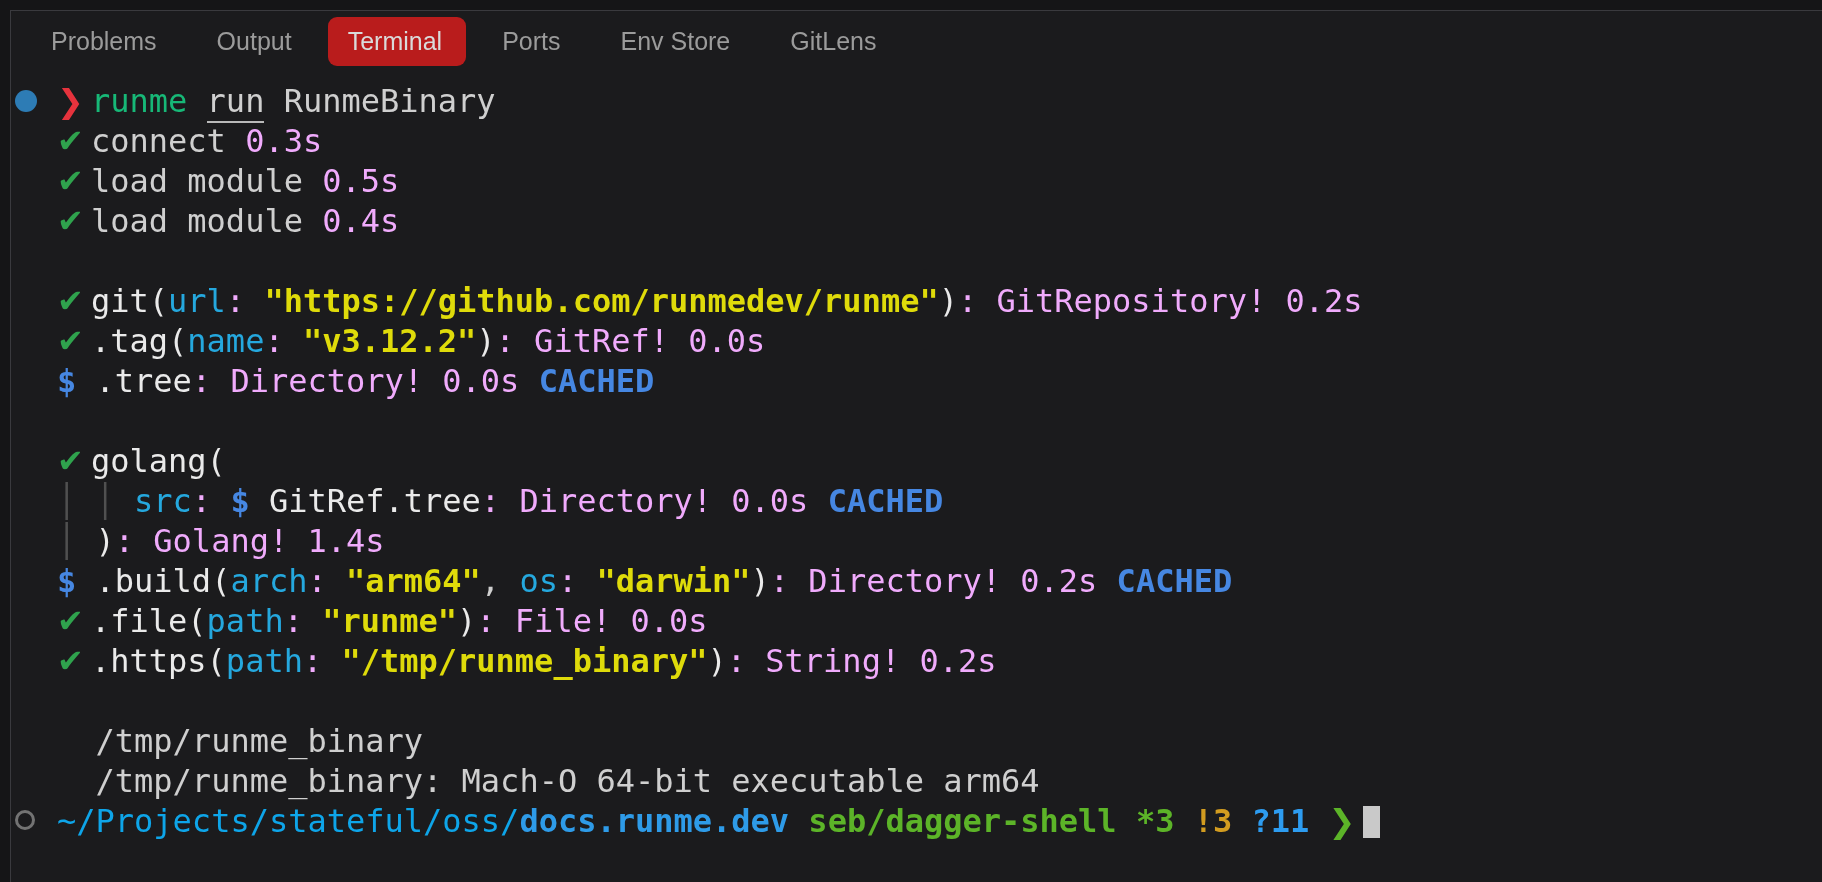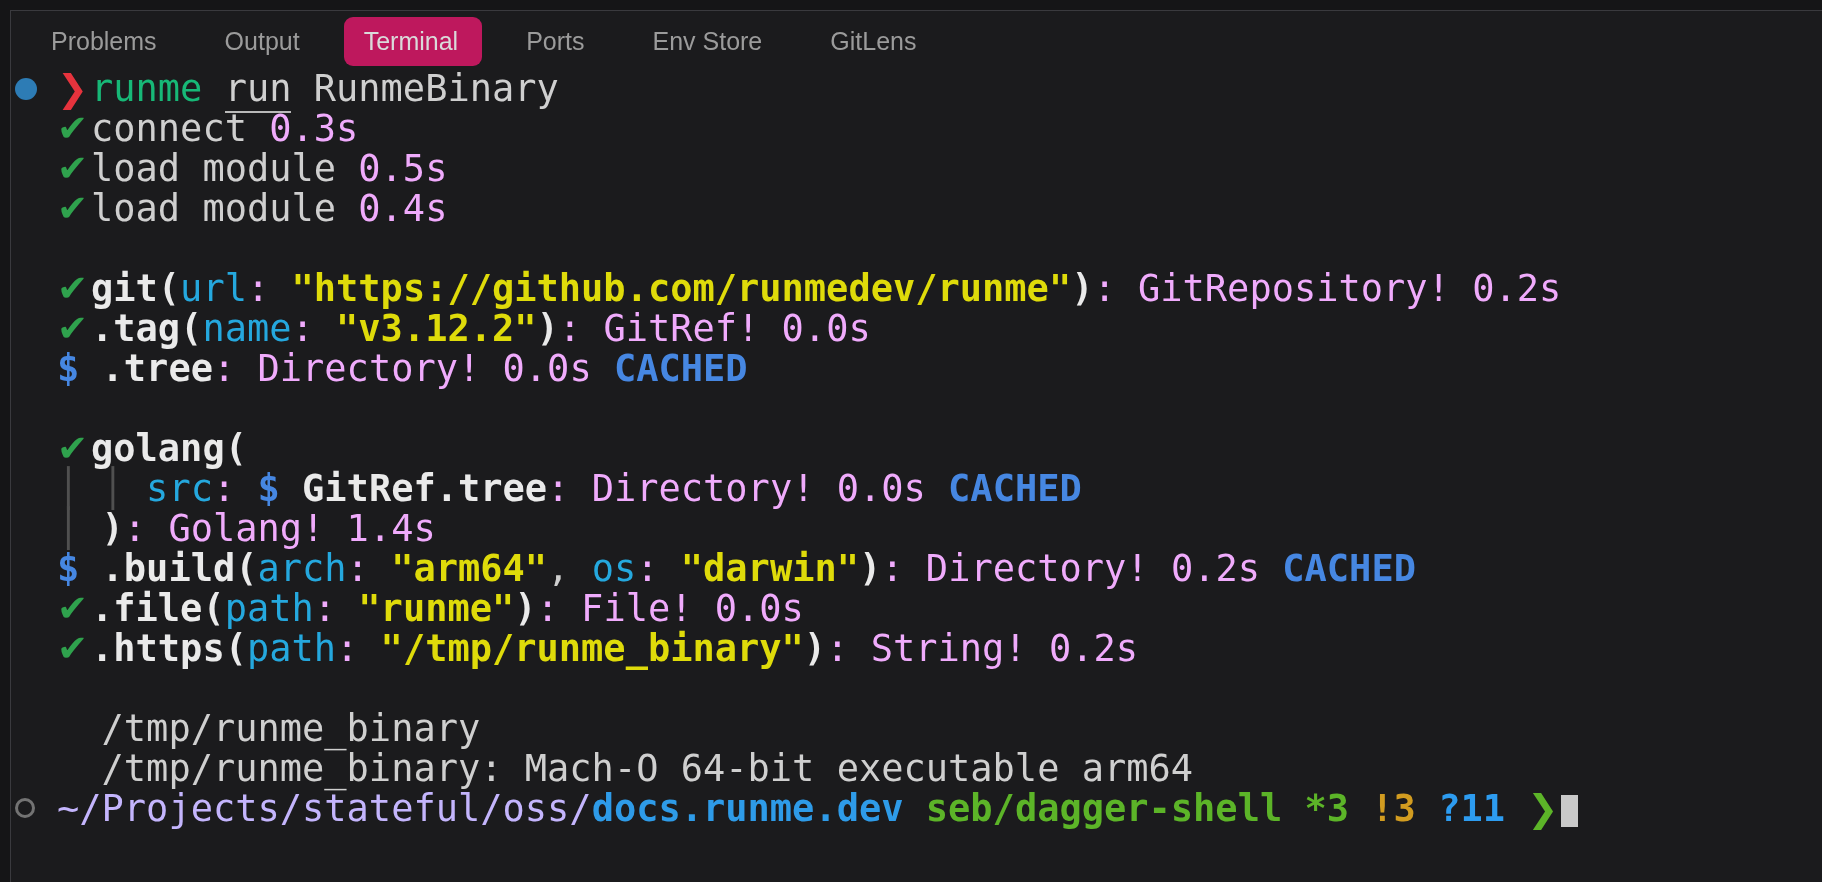--- a/index.html
+++ b/index.html
@@ -4,46 +4,47 @@
 <style>
   * { box-sizing: border-box; margin: 0; padding: 0; }
   html,body { width:1822px; height:882px; background:#151517; overflow:hidden; }
   .panel {
     position:absolute; top:10px; left:10px; width:1812px; height:872px;
     background:#1b1b1d;
     border-top:1px solid #3a3a3e; border-left:1px solid #3a3a3e;
   }
   .tabbar {
     display:flex; align-items:center; height:56px; margin-top:2px;
-    padding-left:16px; gap:20px;
+    padding-left:16px; gap:12px;
     font-family:"Liberation Sans", sans-serif; font-size:25px; color:#9b9b9b;
   }
   .tab { padding:10px 24px; border-radius:9px; white-space:nowrap; cursor:pointer; }
-  .tab.active { background:#be185d; color:#dadada;padding-left:20px; }
+  .tab.active { background:#b91c1c; color:#dadada;padding-left:20px; }
   .term {
+    margin-top:12px;
     font-family:"DejaVu Sans Mono", monospace;
-    font-size:37px; line-height:40px; color:#cfcfcf;
+    font-size:32px; line-height:40px; color:#cfcfcf;
   }
   .term-line { position:relative; padding-left:46px; min-height:40px; white-space:pre; }
   .dot { position:absolute; left:4px; top:9px; width:22px; height:22px; border-radius:50%; }
   .dot.filled { background:#2d7cb5; }
   .dot.hollow { width:20px; height:20px; background:transparent; border:3px solid #737373; }
   .seg.fg       { color:#cfcfcf; }
-  .seg.boldfg   { color:#eaeaea; font-weight:bold; }
+  .seg.boldfg   { color:#eaeaea; font-weight:normal; }
   .seg.gray     { color:#f0abfc; }
   .seg.dim      { color:#505050; }
   .seg.green    { color:#2fa24d; }
   .seg.emerald  { color:#17b877; }
   .seg.red      { color:#e6333d; font-weight:bold; }
   .seg.lime     { color:#5cb428; font-weight:bold; }
   .seg.cyan     { color:#25a8de; }
   .seg.yellow   { color:#dfdb0a; font-weight:bold; }
   .seg.blue     { color:#4687e2; font-weight:bold; }
   .seg.brightblue { color:#2d9cf0; font-weight:bold; }
-  .seg.pathcyan { color:#c4b5fd; }
+  .seg.pathcyan { color:#0ea5e9; }
   .seg.linkblue { color:#2e9be8; font-weight:bold; }
   .seg.orange   { color:#d29c20; font-weight:bold; }
   .seg.underline { border-bottom:2px solid #b9b9b9; padding-bottom:1px; }
   .seg.glyph { display:inline-block; width:34px; font-family:"DejaVu Sans","DejaVu Sans Mono",monospace; }
   .cursor { display:inline-block; width:17px; height:32px; background:#c9c9c9; vertical-align:-6px; }
 </style>
 </head>
 <body>
 
 <div class="panel">

